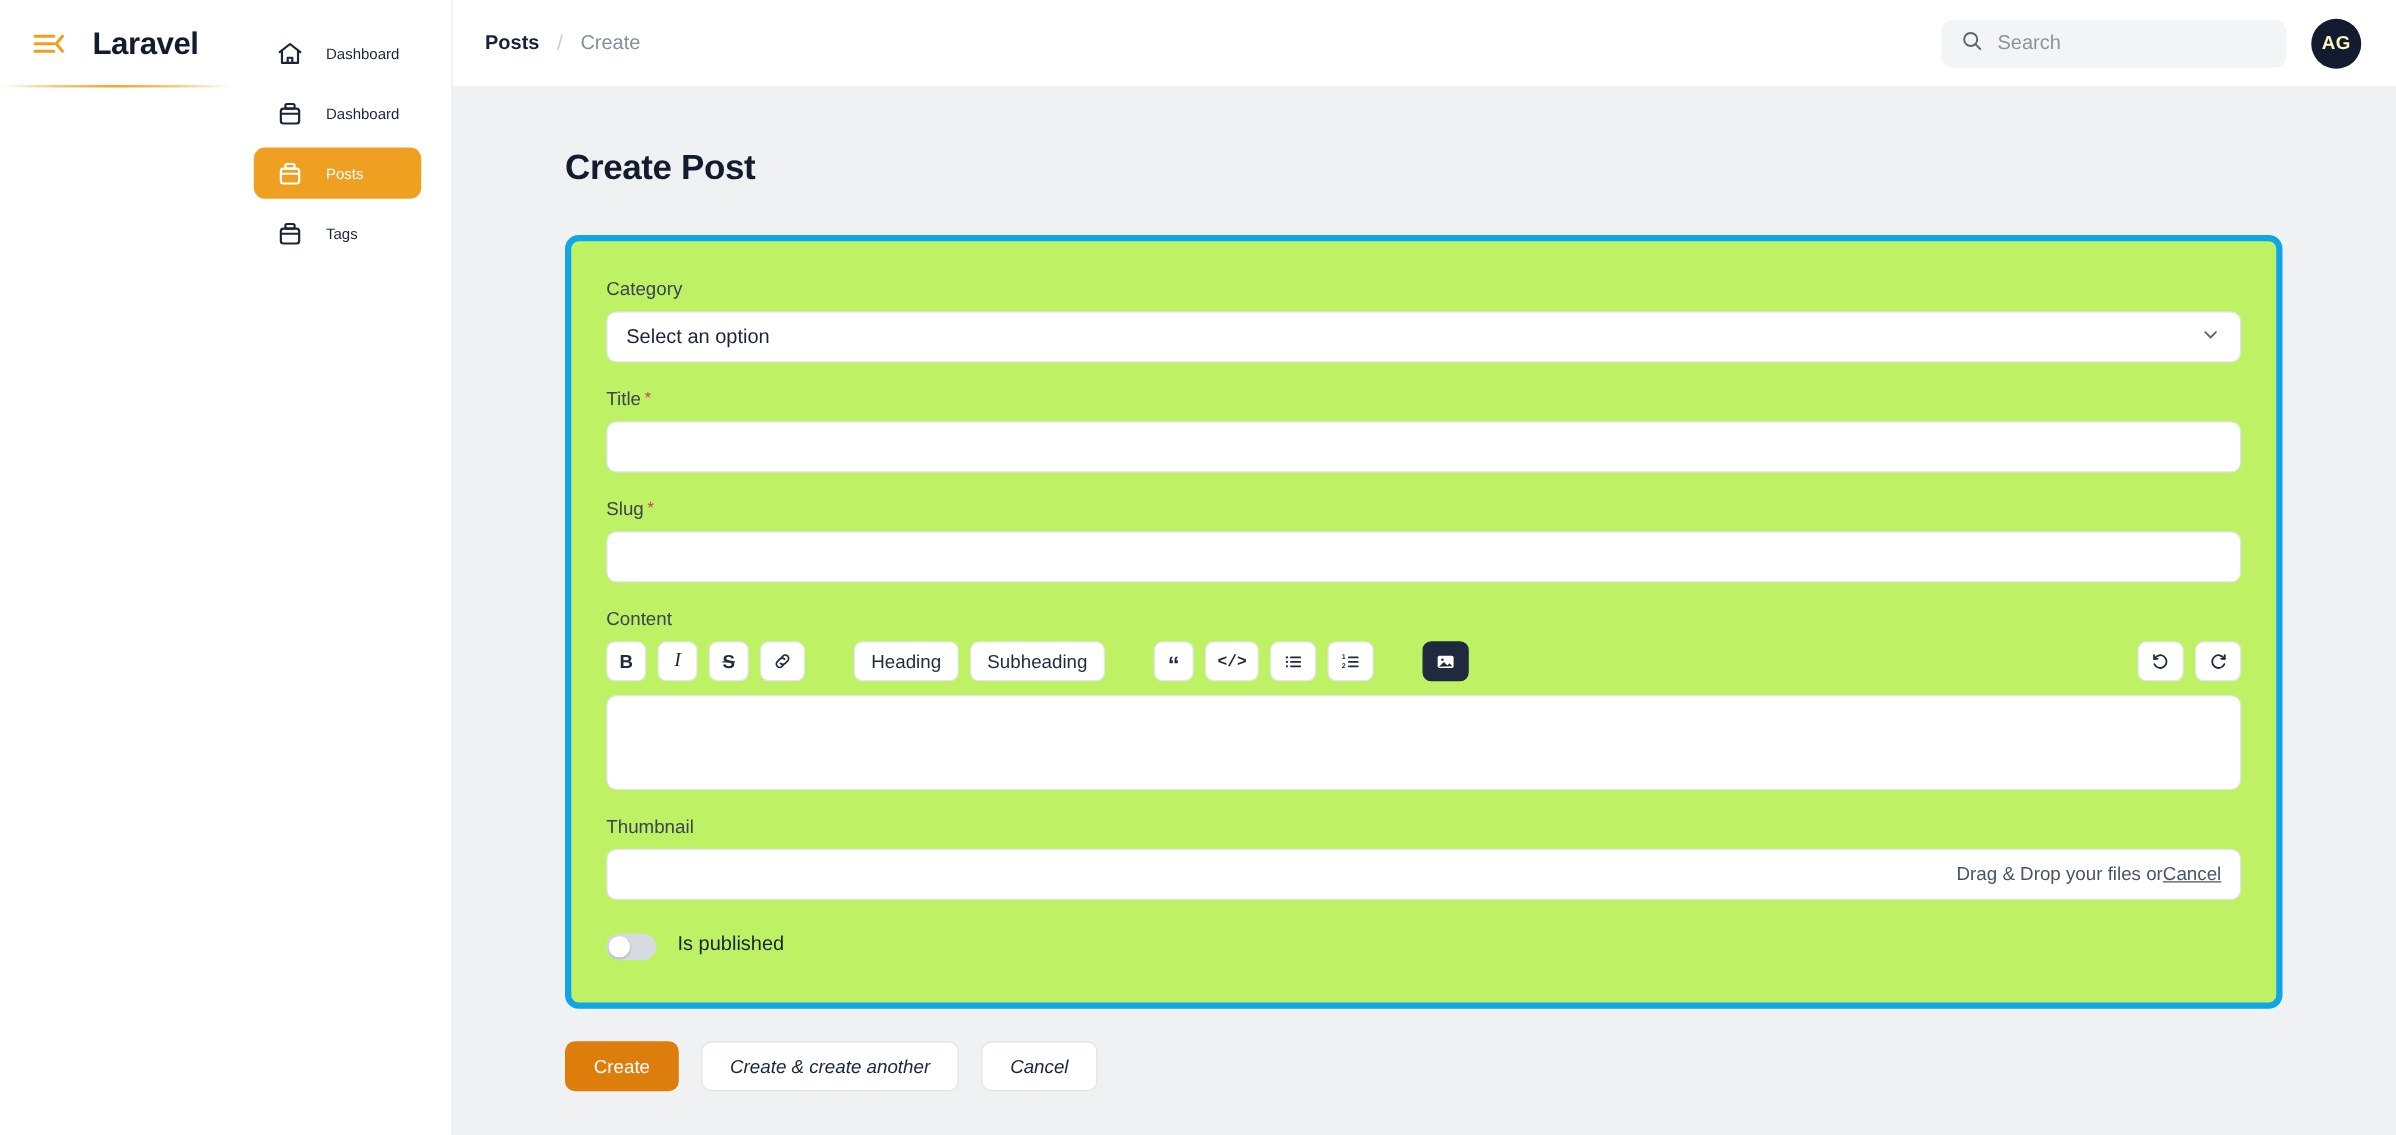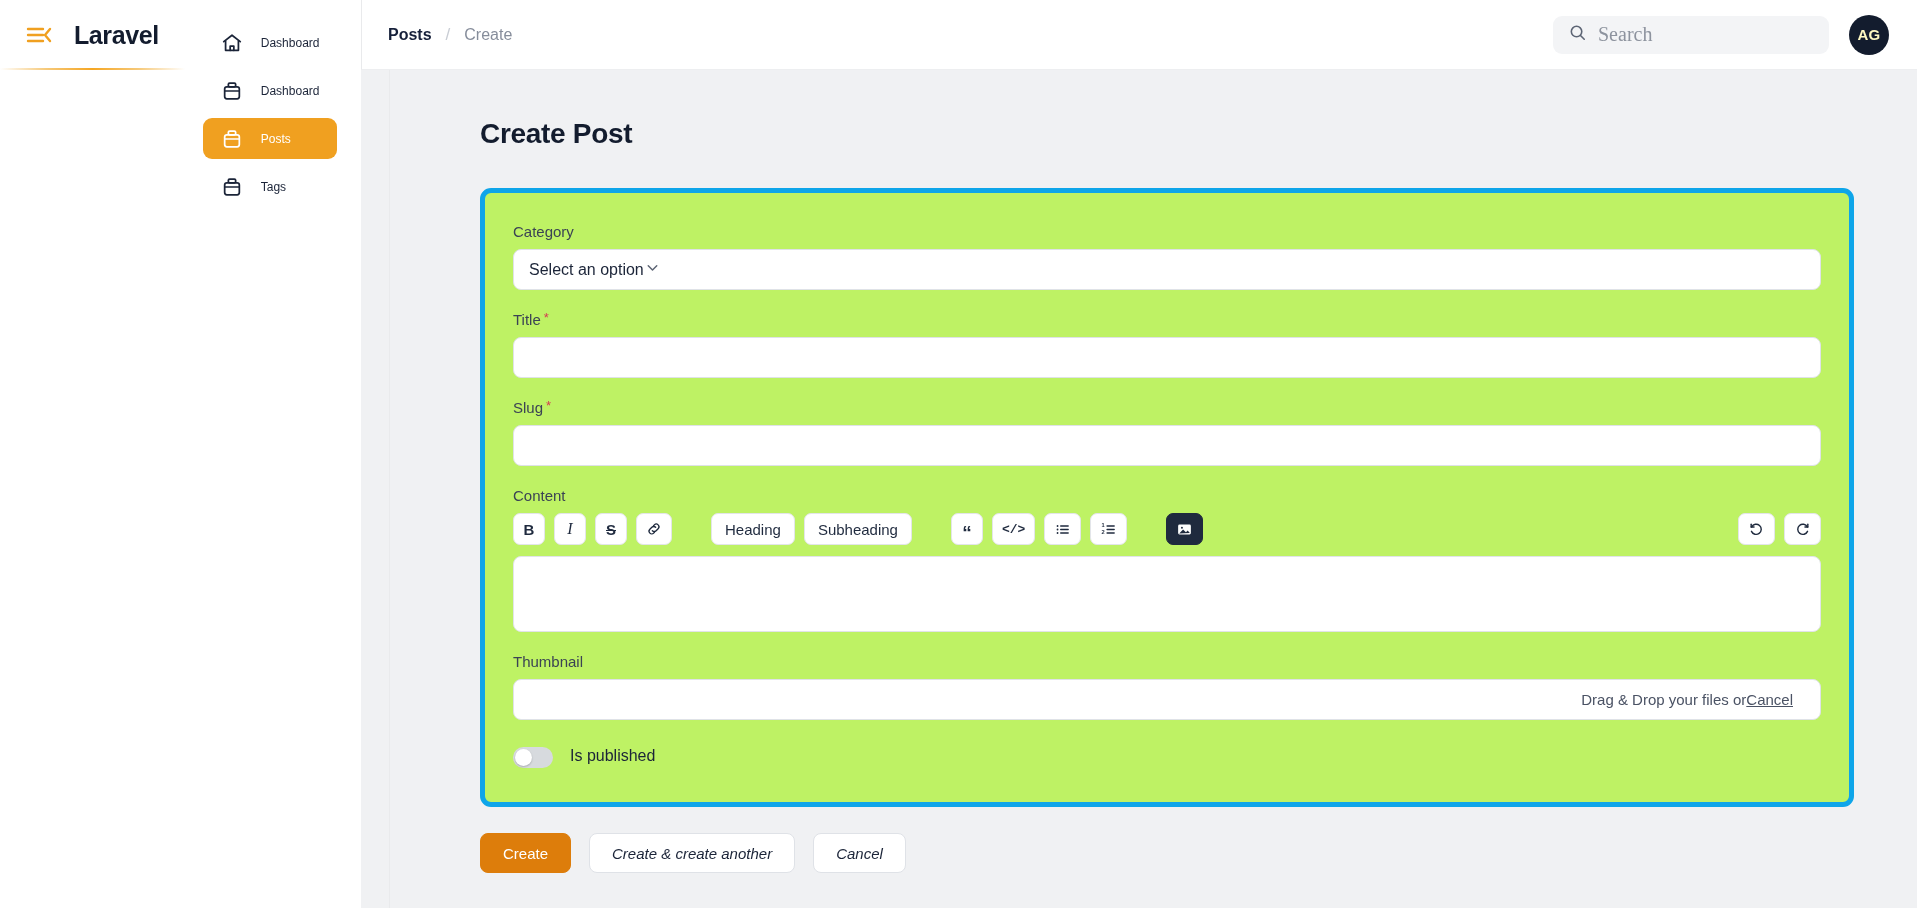--- a/index.html
+++ b/index.html
@@ -50,53 +50,53 @@
   .crumbs { display: flex; align-items: center; gap: 14px; font-size: 16px; }
   .crumb-cur { color: #16203a; font-weight: 600; cursor: pointer; }
   .crumb-sep { color: #c9cdd4; font-size: 17px; }
   .crumb-last { color: #868d9b; font-weight: 400; }
   .topbar-right { margin-left: auto; display: flex; align-items: center; gap: 20px; }
   .search {
     width: 276px; height: 38px; background: #f3f4f6; border-radius: 9px;
     display: flex; align-items: center; gap: 11px; padding: 0 15px; cursor: text;
   }
   .search input {
-    border: 0; outline: 0; background: transparent; font-size: 20px;
-    color: #1b2438; font-family: Liberation Serif, serif; width: 100%;
+    border: 0; outline: 0; background: transparent; font-size: 16px;
+    color: #1b2438; font-family: Liberation Sans, sans-serif; width: 100%;
   }
   .search input::placeholder { color: #8d939e; }
   .avatar {
     width: 40px; height: 40px; border-radius: 50%; background: #131c2e;
     color: #fef9c3; font-size: 15px; font-weight: 600;
     display: flex; align-items: center; justify-content: center; cursor: pointer;
     letter-spacing: .3px;
   }
 
   
-  .content { flex: 1 1 auto; overflow: hidden; padding: 0 0 0 0; border-left: 1px solid #e9eaec; margin-left: 28px; }
+  .content { flex: 1 1 auto; overflow: hidden; padding: 0 0 0 0; border-left: 1px solid #e9eaec; }
   .page-title {
     font-size: 28px; font-weight: 700; color: #131c2e;
     margin: 48px 0 0 90px; letter-spacing: -0.3px;
   }
   .card {
     margin: 38px 0 0 90px; width: 1374px; background: #bef264;
     border: 5px solid #0ea5e9; border-radius: 11px; padding: 30px 28px 34px 28px;
   }
   .field { margin-bottom: 21px; }
   .flabel {
     font-size: 15px; color: #3b4354; margin-bottom: 9px;
     display: flex; align-items: flex-start; gap: 3px;
   }
   .req { color: #d43b52; font-size: 13px; line-height: 1; }
   .ctrl {
     width: 100%; height: 41px; border: 1px solid #dfe2e7; border-radius: 8px;
     background: #ffffff; display: flex; align-items: center; padding: 0 15px;
     font-size: 16px; color: #1b2438; cursor: pointer;
   }
-  .select-ctrl { justify-content: flex-start; }
+  .select-ctrl { justify-content: space-between; }
   .select-val { color: #1b2438; font-size: 16px; }
   .input-ctrl { cursor: text; }
 
   
   .editor-toolbar {
     display: flex; align-items: center; gap: 9px; margin-bottom: 11px;
   }
   .tb-group { display: flex; align-items: center; gap: 9px; }
   .tb-gap { width: 21px; flex: 0 0 21px; }
   .tb-btn {
@@ -110,21 +110,21 @@
   .tb-right { margin-left: auto; display: flex; gap: 9px; }
   .editor-body {
     width: 100%; height: 76px; border: 1px solid #e1e4e9; border-radius: 8px;
     background: #ffffff; cursor: text;
   }
 
   
   .dropzone {
     width: 100%; height: 41px; border: 1px solid #dfe2e7; border-radius: 8px;
     background: #ffffff; display: flex; align-items: center; justify-content: flex-end;
-    padding: 0 27px; font-size: 15px; color: #4a5264; cursor: pointer;
+    padding: 0 15px; font-size: 15px; color: #4a5264; cursor: pointer;
   }
   .dz-link { text-decoration: underline; color: #4a5264; cursor: pointer; }
 
   
   .toggle-row { display: flex; gap: 17px; margin-top: 27px; }
   .toggle {
     width: 40px; height: 21px; border-radius: 11px; background: #d7dade;
     position: relative; cursor: pointer; flex: 0 0 40px;
   }
   .toggle .knob {

